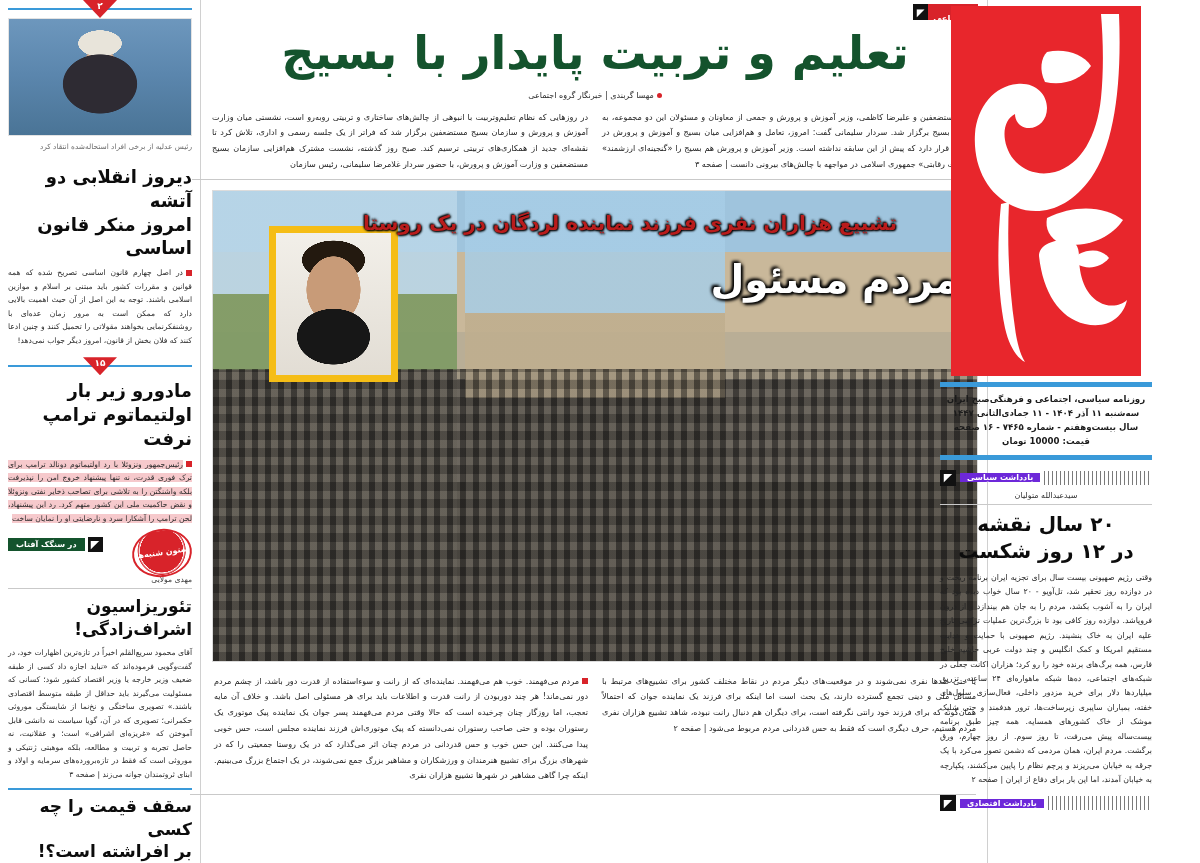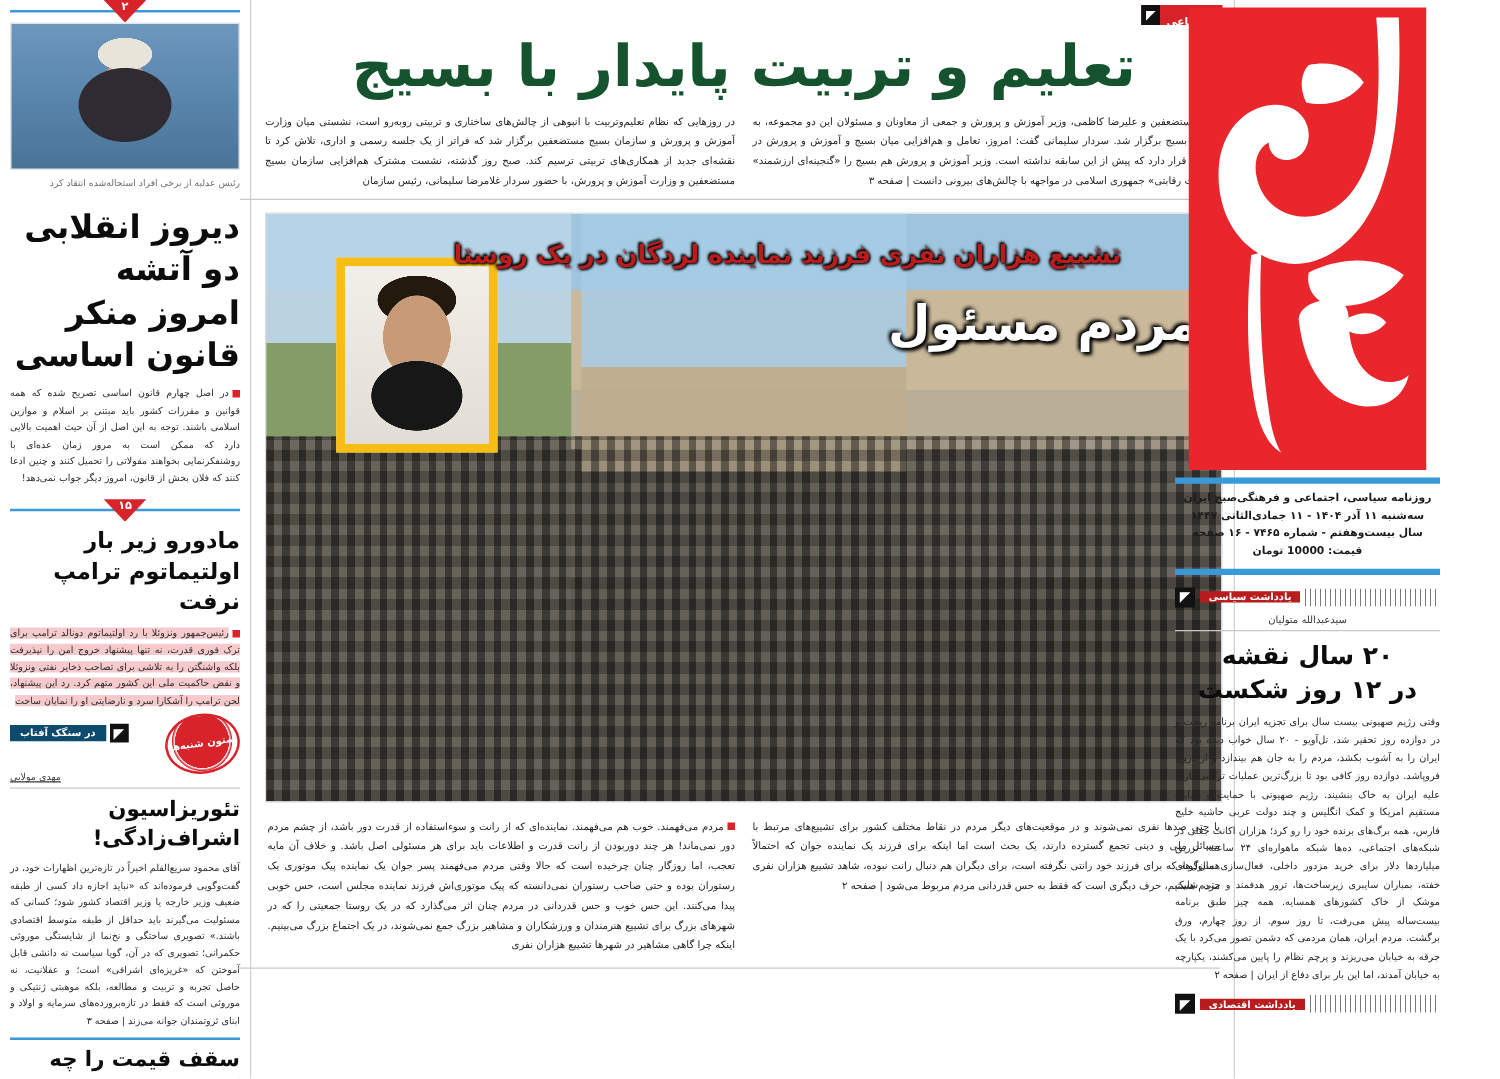--- a/index.html
+++ b/index.html
@@ -27,38 +27,38 @@
   .topmark{position:relative;height:18px;}
   .topmark .line{position:absolute;top:8px;left:0;right:0;height:2px;background:#3a9ad9;}
   .pagebadge{
     position:absolute;left:50%;transform:translateX(-50%);top:0;
     width:34px;height:18px;background:#d8232a;color:#fff;
     clip-path:polygon(0 0,100% 0,50% 100%);
     font-size:9px;text-align:center;line-height:13px;font-weight:bold;
   }
   .photo-l{width:100%;height:118px;position:relative;overflow:hidden;border:1px solid #e3e3e3;box-sizing:border-box;}
   .kicker{font-size:7.4px;color:#6d6d6d;text-align:right;margin:5px 0 13px;line-height:1.5;}
-  .hl-l{font-size:26px;font-weight:bold;line-height:1.32;text-align:right;color:#0c0c0c;letter-spacing:-0.3px;}
+  .hl-l{font-size:18px;font-weight:bold;line-height:1.32;text-align:right;color:#0c0c0c;letter-spacing:-0.3px;}
   .body-l{font-size:7.6px;line-height:1.78;text-align:justify;color:#2a2a2a;margin-top:6px;}
   .sq{display:inline-block;width:6px;height:6px;background:#d8232a;margin-left:3px;vertical-align:middle;}
   .hl-l2{font-size:18px;font-weight:bold;line-height:1.34;text-align:right;color:#0c0c0c;}
   .hilite{background:#f6c9cc;}
 
   .stamp-row{position:relative;height:40px;margin-top:8px;}
   .stamp{
     position:absolute;right:0;top:-4px;width:56px;height:44px;border-radius:50%;
     background:radial-gradient(circle at 50% 45%,#d8232a 0%,#d8232a 58%,#ffffff 59%,#d8232a 64%,#ffffff 66%);
     border:2px solid #d8232a;color:#fff;font-size:8px;font-weight:bold;
     display:flex;align-items:center;justify-content:center;text-align:center;line-height:1.1;
     transform:rotate(-8deg);overflow:hidden;
   }
   .tagbar{position:absolute;left:0;top:4px;display:flex;align-items:center;gap:3px;}
   .tagbar .blk{width:15px;height:15px;background:#111;color:#fff;font-size:11px;display:flex;align-items:center;justify-content:center;}
-  .tagbar .red{background:#0c4a6e;color:#fff;font-size:8px;padding:2px 8px;font-weight:bold;}
-  .byline{font-size:7.6px;color:#3a3a3a;text-align:left;margin-top:2px;text-decoration:underline;}
+  .tagbar .red{background:#14532d;color:#fff;font-size:8px;padding:2px 8px;font-weight:bold;}
+  .byline{font-size:7.6px;color:#3a3a3a;text-align:right;margin-top:2px;}
 
   
   .sect-badge{
     display:inline-flex;align-items:center;gap:0;background:#d8232a;color:#fff;
     font-size:8.5px;font-weight:bold;padding:0;height:16px;
   }
   .sect-badge .lbl{padding:12px 9px 0 5px;line-height:16px;}
   .sect-badge .ic{width:15px;height:16px;background:#111;display:flex;align-items:center;justify-content:center;font-size:10px;}
 
   .hl-main{font-size:46px;font-weight:bold;text-align:center;line-height:1.12;color:#14532d;letter-spacing:-1px;margin-top:8px;}
@@ -88,21 +88,21 @@
   .midbody .c{flex:1;font-size:8.1px;line-height:1.95;text-align:justify;color:#242424;}
 
   
   .masthead{width:190px;height:370px;background:#e8262c;margin:6px auto 0;position:relative;overflow:hidden;}
   .info{margin:0 4px;}
   .info-line{font-size:8.6px;text-align:center;color:#1b1b1b;line-height:1.62;font-weight:bold;}
   .hr-thick{height:5px;background:#3a9ad9;margin:6px 0;}
 
   .note-head{display:flex;align-items:center;gap:4px;margin-top:10px;}
   .note-head .blk{width:16px;height:16px;background:#111;color:#fff;font-size:11px;display:flex;align-items:center;justify-content:center;}
-  .note-head .red{background:#b91c1c;color:#fff;font-size:8px;font-weight:bold;padding:0 7px;white-space:nowrap;}
+  .note-head .red{background:#6d28d9;color:#fff;font-size:8px;font-weight:bold;padding:0 7px;white-space:nowrap;}
   .note-head .hatch{flex:1;height:14px;background:repeating-linear-gradient(90deg,#7a7a7a 0 1px,#fff 1px 4px);}
   .note-author{font-size:8px;color:#333;text-align:center;margin:5px 0 4px;}
   .hl-r{font-size:20px;font-weight:bold;text-align:center;line-height:1.36;color:#0c0c0c;}
   .body-r{font-size:7.8px;line-height:1.85;text-align:justify;color:#242424;margin-top:6px;}
 
   
   .ph-cleric{position:absolute;inset:0;background:
     radial-gradient(ellipse 48% 60% at 50% 56%,#2e2b33 0 42%,transparent 43%),
     radial-gradient(ellipse 17% 16% at 50% 21%,#e8e4da 0 70%,transparent 71%),
     radial-gradient(ellipse 13% 19% at 50% 40%,#cfa98c 0 72%,transparent 73%),
@@ -179,20 +179,23 @@
 
     <div style="padding:4px 10px 0;display:flex;justify-content:flex-start;">
       <div class="sect-badge">
         <span class="lbl">اجتماعی</span>
         <span class="ic">◤</span>
       </div>
     </div>
 
     <div class="hl-main">تعلیم و تربیت پایدار با بسیج</div>
 
+    <div class="author">
+      <span class="dot"></span><span>مهسا گربندی</span><span> | </span><span>خبرنگار گروه اجتماعی</span>
+    </div>
 
     <div class="lede">
       <div class="c">بسیج مستضعفین و علیرضا کاظمی، وزیر آموزش و پرورش و جمعی از معاونان و مسئولان این دو مجموعه، به میزبانی بسیج برگزار شد. سردار سلیمانی گفت: امروز، تعامل و هم‌افزایی میان بسیج و آموزش و پرورش در نقطه‌ای قرار دارد که پیش از این سابقه نداشته است. وزیر آموزش و پرورش هم بسیج را «گنجینه‌ای ارزشمند» و «مزیت رقابتی» جمهوری اسلامی در مواجهه با چالش‌های بیرونی دانست | صفحه ۳</div>
       <div class="c">در روزهایی که نظام تعلیم‌وتربیت با انبوهی از چالش‌های ساختاری و تربیتی روبه‌رو است، نشستی میان وزارت آموزش و پرورش و سازمان بسیج مستضعفین برگزار شد که فراتر از یک جلسه رسمی و اداری، تلاش کرد تا نقشه‌ای جدید از همکاری‌های تربیتی ترسیم کند. صبح روز گذشته، نشست مشترک هم‌افزایی سازمان بسیج مستضعفین و وزارت آموزش و پرورش، با حضور سردار غلامرضا سلیمانی، رئیس سازمان</div>
     </div>
 
     <div style="margin:6px 10px 0" class="hr-thin"></div>
 
     <div class="bigphoto">
       <div class="ph-crowd">

